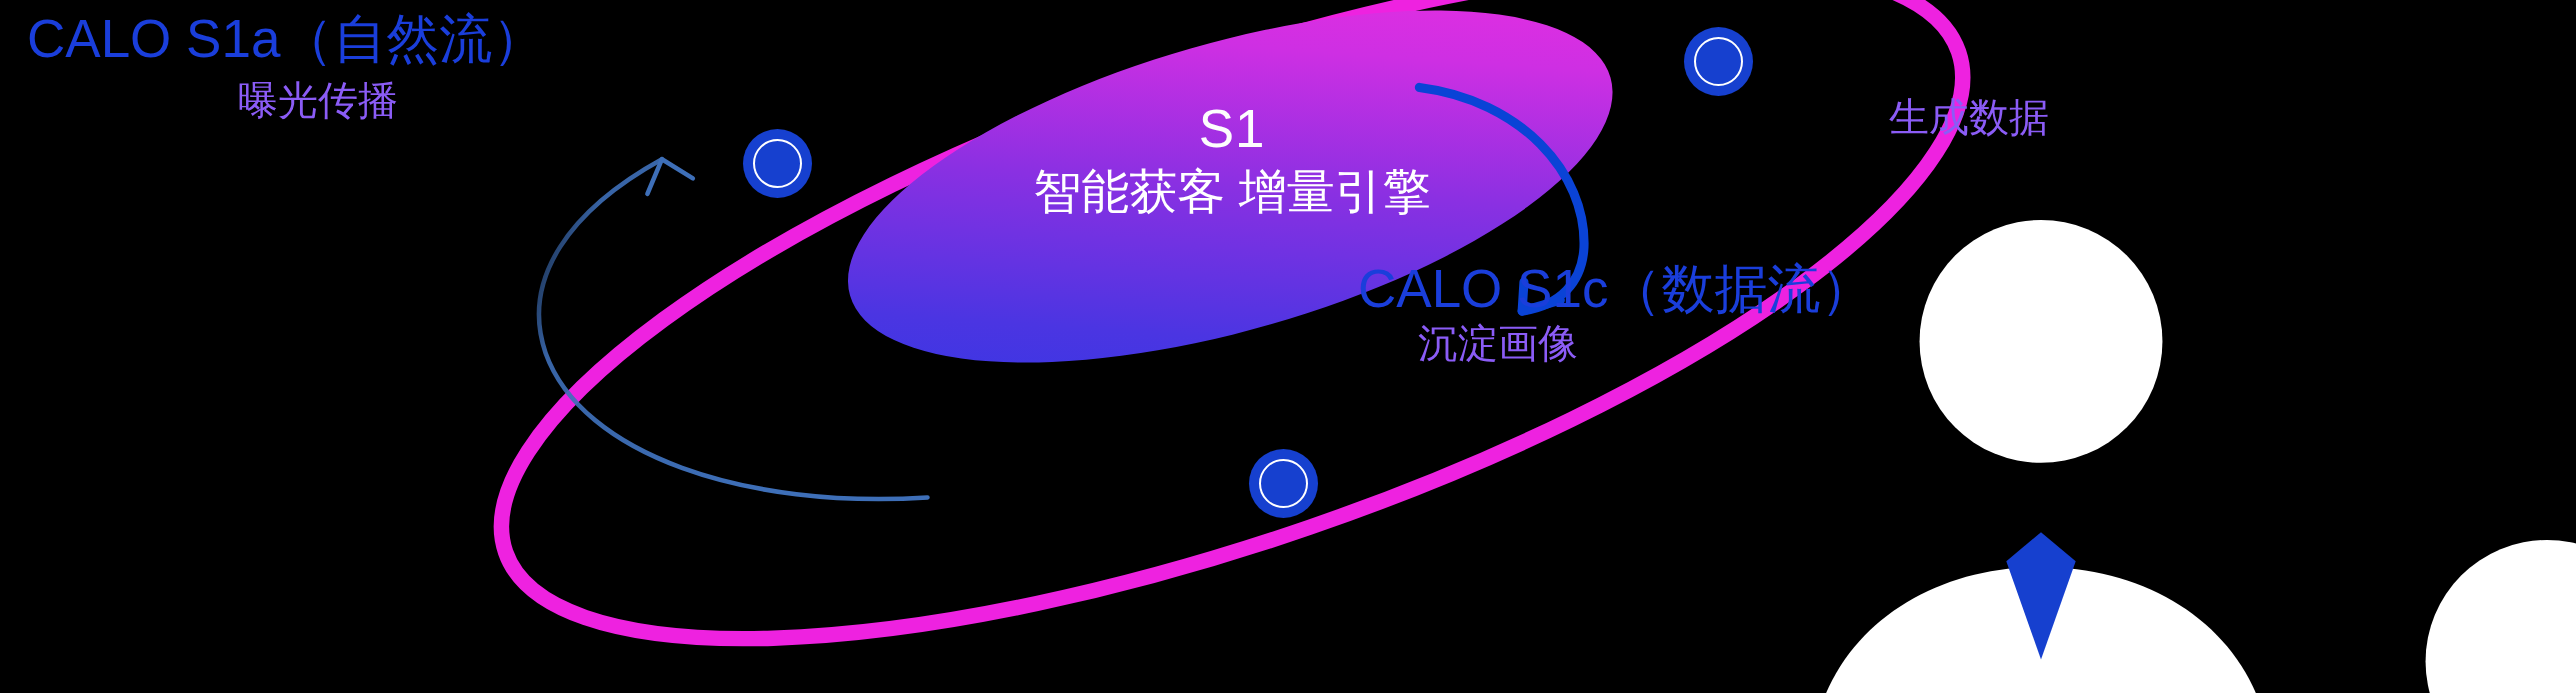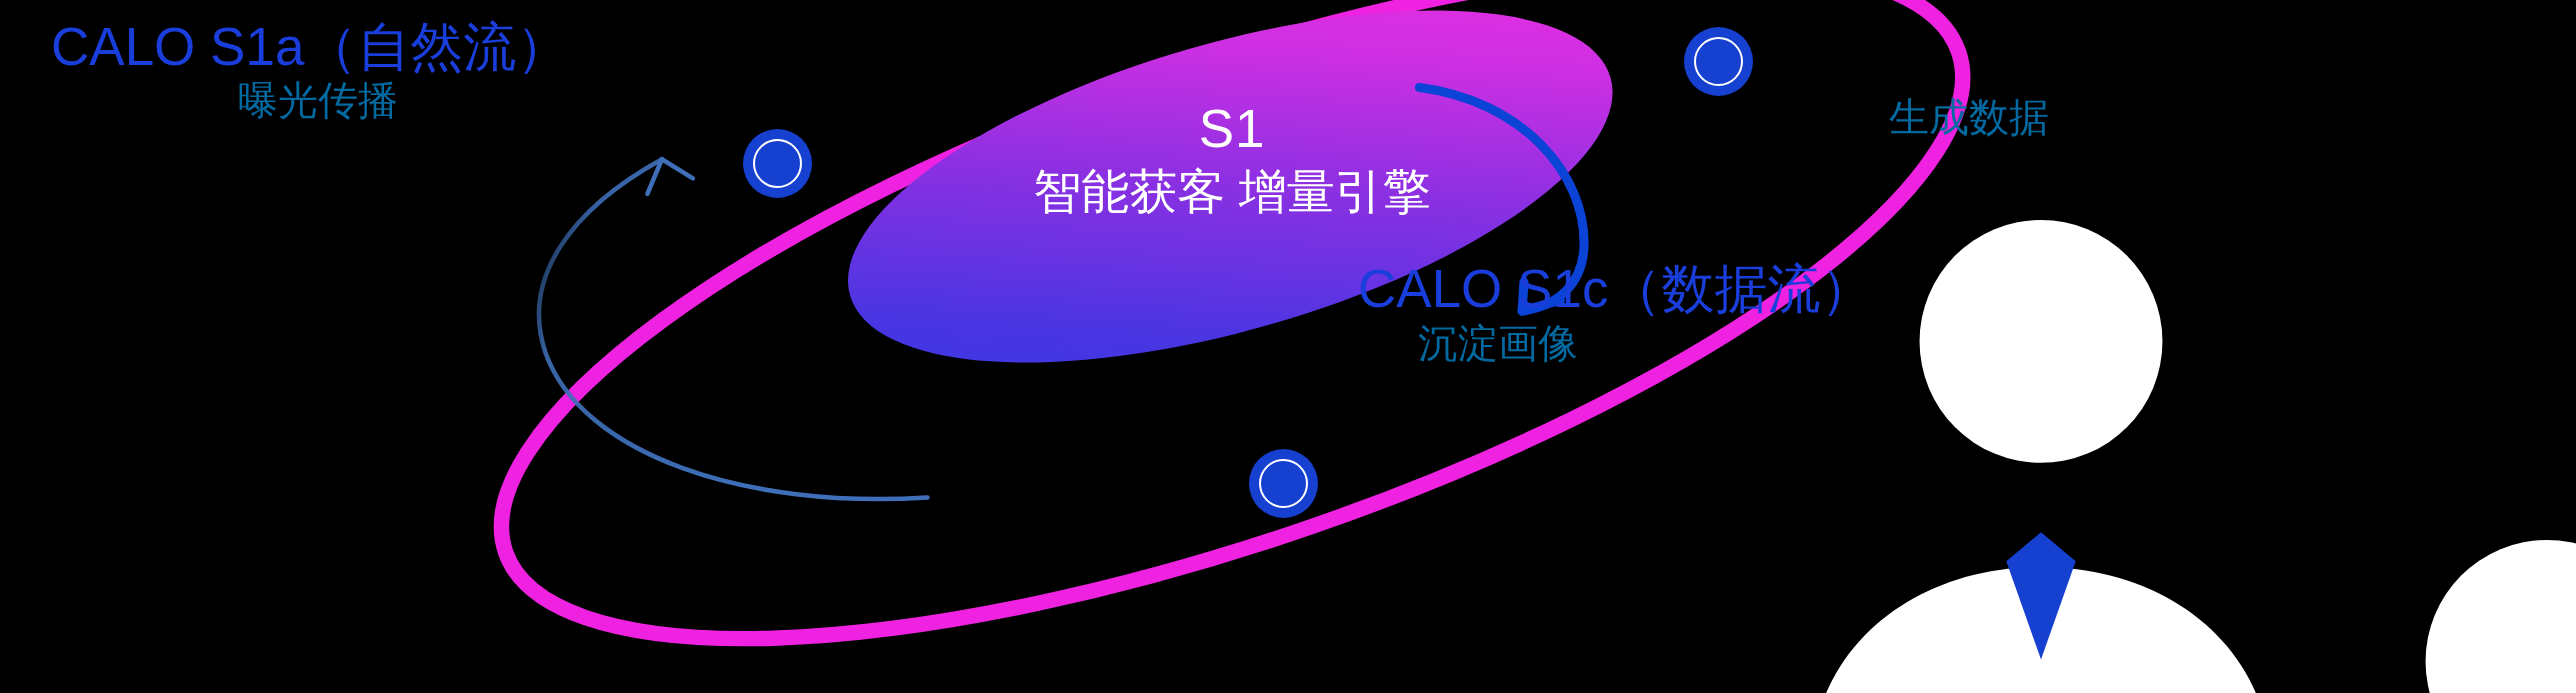--- a/index.html
+++ b/index.html
@@ -7,24 +7,24 @@
   body{
     width:2576px; height:694px;
     font-family:"Liberation Sans","DejaVu Sans",sans-serif;
     overflow:hidden; position:relative;
   }
   #stage{ position:relative; width:2576px; height:694px; background:#000; }
   #stage svg{ position:absolute; left:0; top:0; width:2576px; height:694px; }
 
   .lbl{ position:absolute; white-space:nowrap; line-height:1; }
   .lbl-title{ color:#1A3EDB; font-size:53px; letter-spacing:0px; }
-  .lbl-sub{ color:#0369a1; font-size:40px; }
+  .lbl-sub{ color:#8b5cf6; font-size:40px; }
 
   
-  #t-a{ left:27px;  top:20px;margin-left:24px; }
+  #t-a{ left:27px;  top:12px; }
   #s-a{ left:238px; top:80px; }
   #t-b{ left:1826px;top:35px; }
   #s-b{ left:1889px;top:97px; }
   #t-c{ left:1358px;top:262px; }
   #s-c{ left:1418px;top:323px; }
 
   .core-text{
     position:absolute; text-align:center; color:#FFFFFF;
     width:564px; left:950px; top:102px; pointer-events:none;
   }

